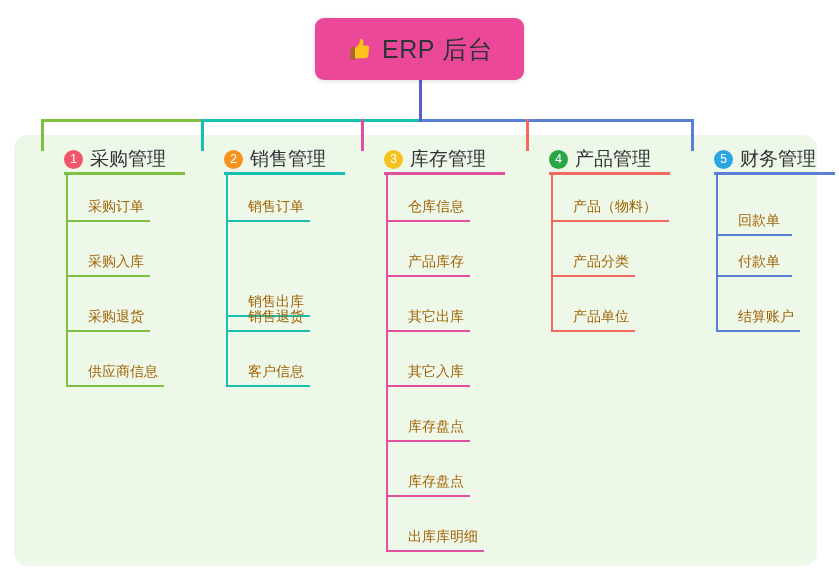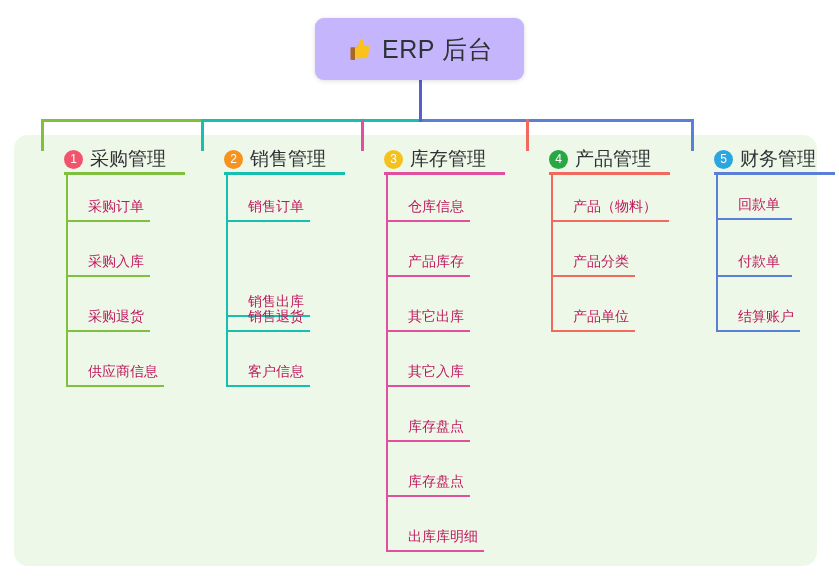--- a/index.html
+++ b/index.html
@@ -22,21 +22,21 @@
     height: 588px;
   }
 
   
   .root-card {
     position: absolute;
     left: 315px;
     top: 18px;
     width: 209px;
     height: 62px;
-    background: #c4b5fd;
+    background: #ec4899;
     border-radius: 9px;
     box-shadow: 0 1px 5px rgba(0,0,0,0.13), 0 0 1px rgba(0,0,0,0.10);
     display: flex;
     align-items: center;
     justify-content: center;
     gap: 9px;
     z-index: 6;
   }
   .root-title {
     font-size: 25px;
@@ -130,21 +130,21 @@
   .leaf {
     position: absolute;
     left: 26px;
     height: 29px;
   }
   .leaf-label {
     position: absolute;
     left: 22px;
     bottom: 6px;
     font-size: 14px;
-    color: #be185d;
+    color: #a16207;
     white-space: nowrap;
   }
   .leaf-rule {
     position: absolute;
     left: 0;
     bottom: 0;
     height: 2px;
   }
 </style>
 </head>
@@ -280,21 +280,21 @@
           <div class="leaf-rule" style="width: 84px; background: rgb(242, 105, 95);"></div>
         </div>
       </div>
       <div class="column" style="left: 676px;">
         <div class="col-head">
           <span class="badge" style="background: rgb(43, 166, 224);">5</span>
           <span class="col-title">财务管理</span>
         </div>
         <div class="head-rule" style="background: rgb(90, 127, 214);"></div>
         <div class="spine" style="background: rgb(90, 127, 214); height: 157px;"></div>
-        <div class="leaf" style="top: 56px; width: 76px;">
+        <div class="leaf" style="top: 72px; width: 76px;">
           <span class="leaf-label">回款单</span>
           <div class="leaf-rule" style="width: 76px; background: rgb(90, 127, 214);"></div>
         </div>
         <div class="leaf" style="top: 113px; width: 76px;">
           <span class="leaf-label">付款单</span>
           <div class="leaf-rule" style="width: 76px; background: rgb(90, 127, 214);"></div>
         </div>
         <div class="leaf" style="top: 168px; width: 84px;">
           <span class="leaf-label">结算账户</span>
           <div class="leaf-rule" style="width: 84px; background: rgb(90, 127, 214);"></div>

